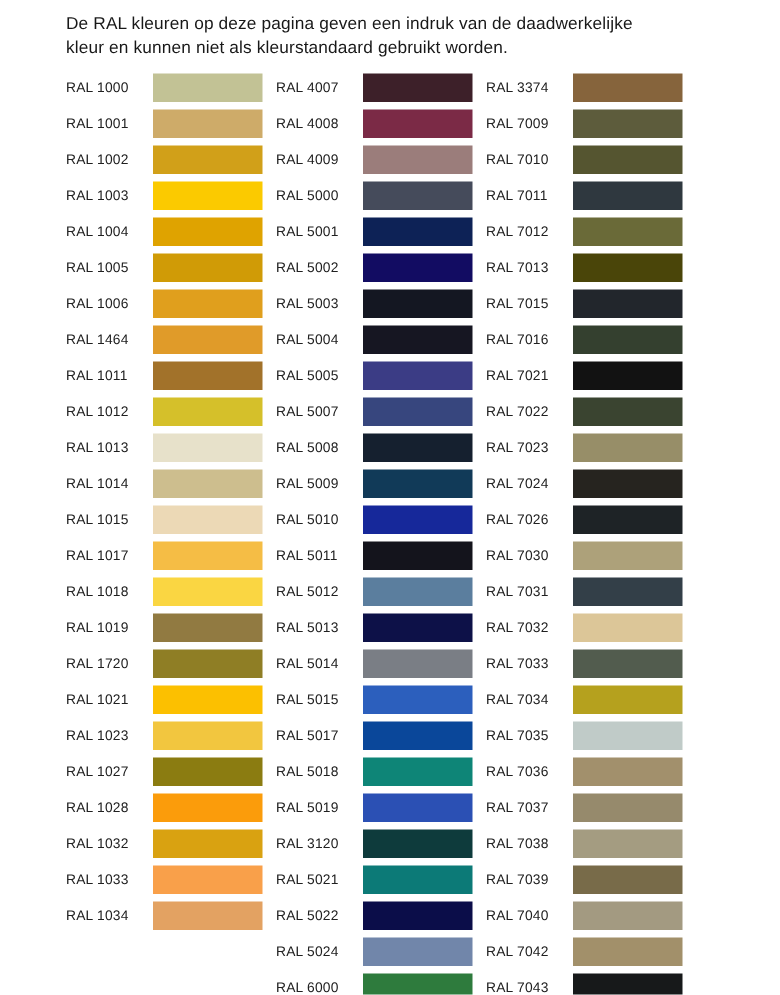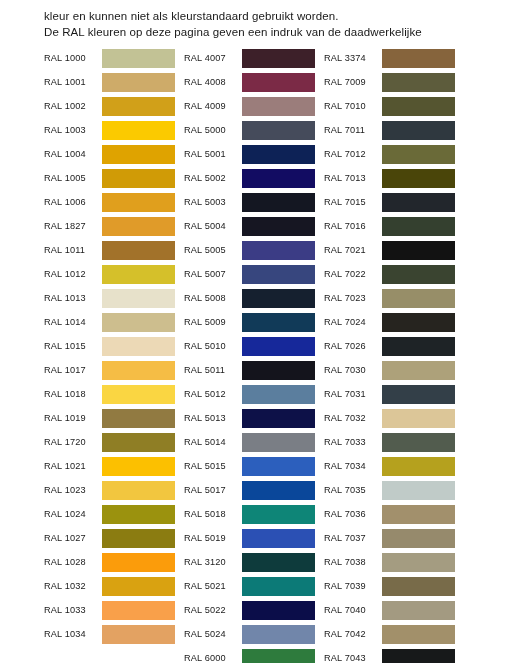--- a/index.html
+++ b/index.html
@@ -74,22 +74,22 @@
     border: 0;
     display: block;
   }
 </style>
 </head>
 <body>
 
 <div class="page">
 
   <div class="intro">
+    <span class="line">De RAL kleuren op deze pagina geven een indruk van de daadwerkelijke</span>
     <span class="line">kleur en kunnen niet als kleurstandaard gebruikt worden.</span>
-    <span class="line">De RAL kleuren op deze pagina geven een indruk van de daadwerkelijke</span>
   </div>
 
   <div class="grid">
       <div class="col">
         <div class="row">
           <div class="ral-label">RAL 1000</div>
           <div class="swatch" style="background-color: rgb(194, 194, 149);"></div>
         </div>
         <div class="row">
           <div class="ral-label">RAL 1001</div>
@@ -109,21 +109,21 @@
         </div>
         <div class="row">
           <div class="ral-label">RAL 1005</div>
           <div class="swatch" style="background-color: rgb(208, 155, 6);"></div>
         </div>
         <div class="row">
           <div class="ral-label">RAL 1006</div>
           <div class="swatch" style="background-color: rgb(224, 159, 29);"></div>
         </div>
         <div class="row">
-          <div class="ral-label">RAL 1827</div>
+          <div class="ral-label">RAL 1464</div>
           <div class="swatch" style="background-color: rgb(224, 155, 41);"></div>
         </div>
         <div class="row">
           <div class="ral-label">RAL 1011</div>
           <div class="swatch" style="background-color: rgb(162, 114, 42);"></div>
         </div>
         <div class="row">
           <div class="ral-label">RAL 1012</div>
           <div class="swatch" style="background-color: rgb(213, 192, 42);"></div>
         </div>
@@ -155,24 +155,20 @@
           <div class="ral-label">RAL 1720</div>
           <div class="swatch" style="background-color: rgb(143, 126, 37);"></div>
         </div>
         <div class="row">
           <div class="ral-label">RAL 1021</div>
           <div class="swatch" style="background-color: rgb(252, 192, 0);"></div>
         </div>
         <div class="row">
           <div class="ral-label">RAL 1023</div>
           <div class="swatch" style="background-color: rgb(242, 198, 63);"></div>
-        </div>
-        <div class="row">
-          <div class="ral-label">RAL 1024</div>
-          <div class="swatch" style="background-color: rgb(155, 146, 14);"></div>
         </div>
         <div class="row">
           <div class="ral-label">RAL 1027</div>
           <div class="swatch" style="background-color: rgb(139, 124, 17);"></div>
         </div>
         <div class="row">
           <div class="ral-label">RAL 1028</div>
           <div class="swatch" style="background-color: rgb(251, 156, 11);"></div>
         </div>
         <div class="row">

